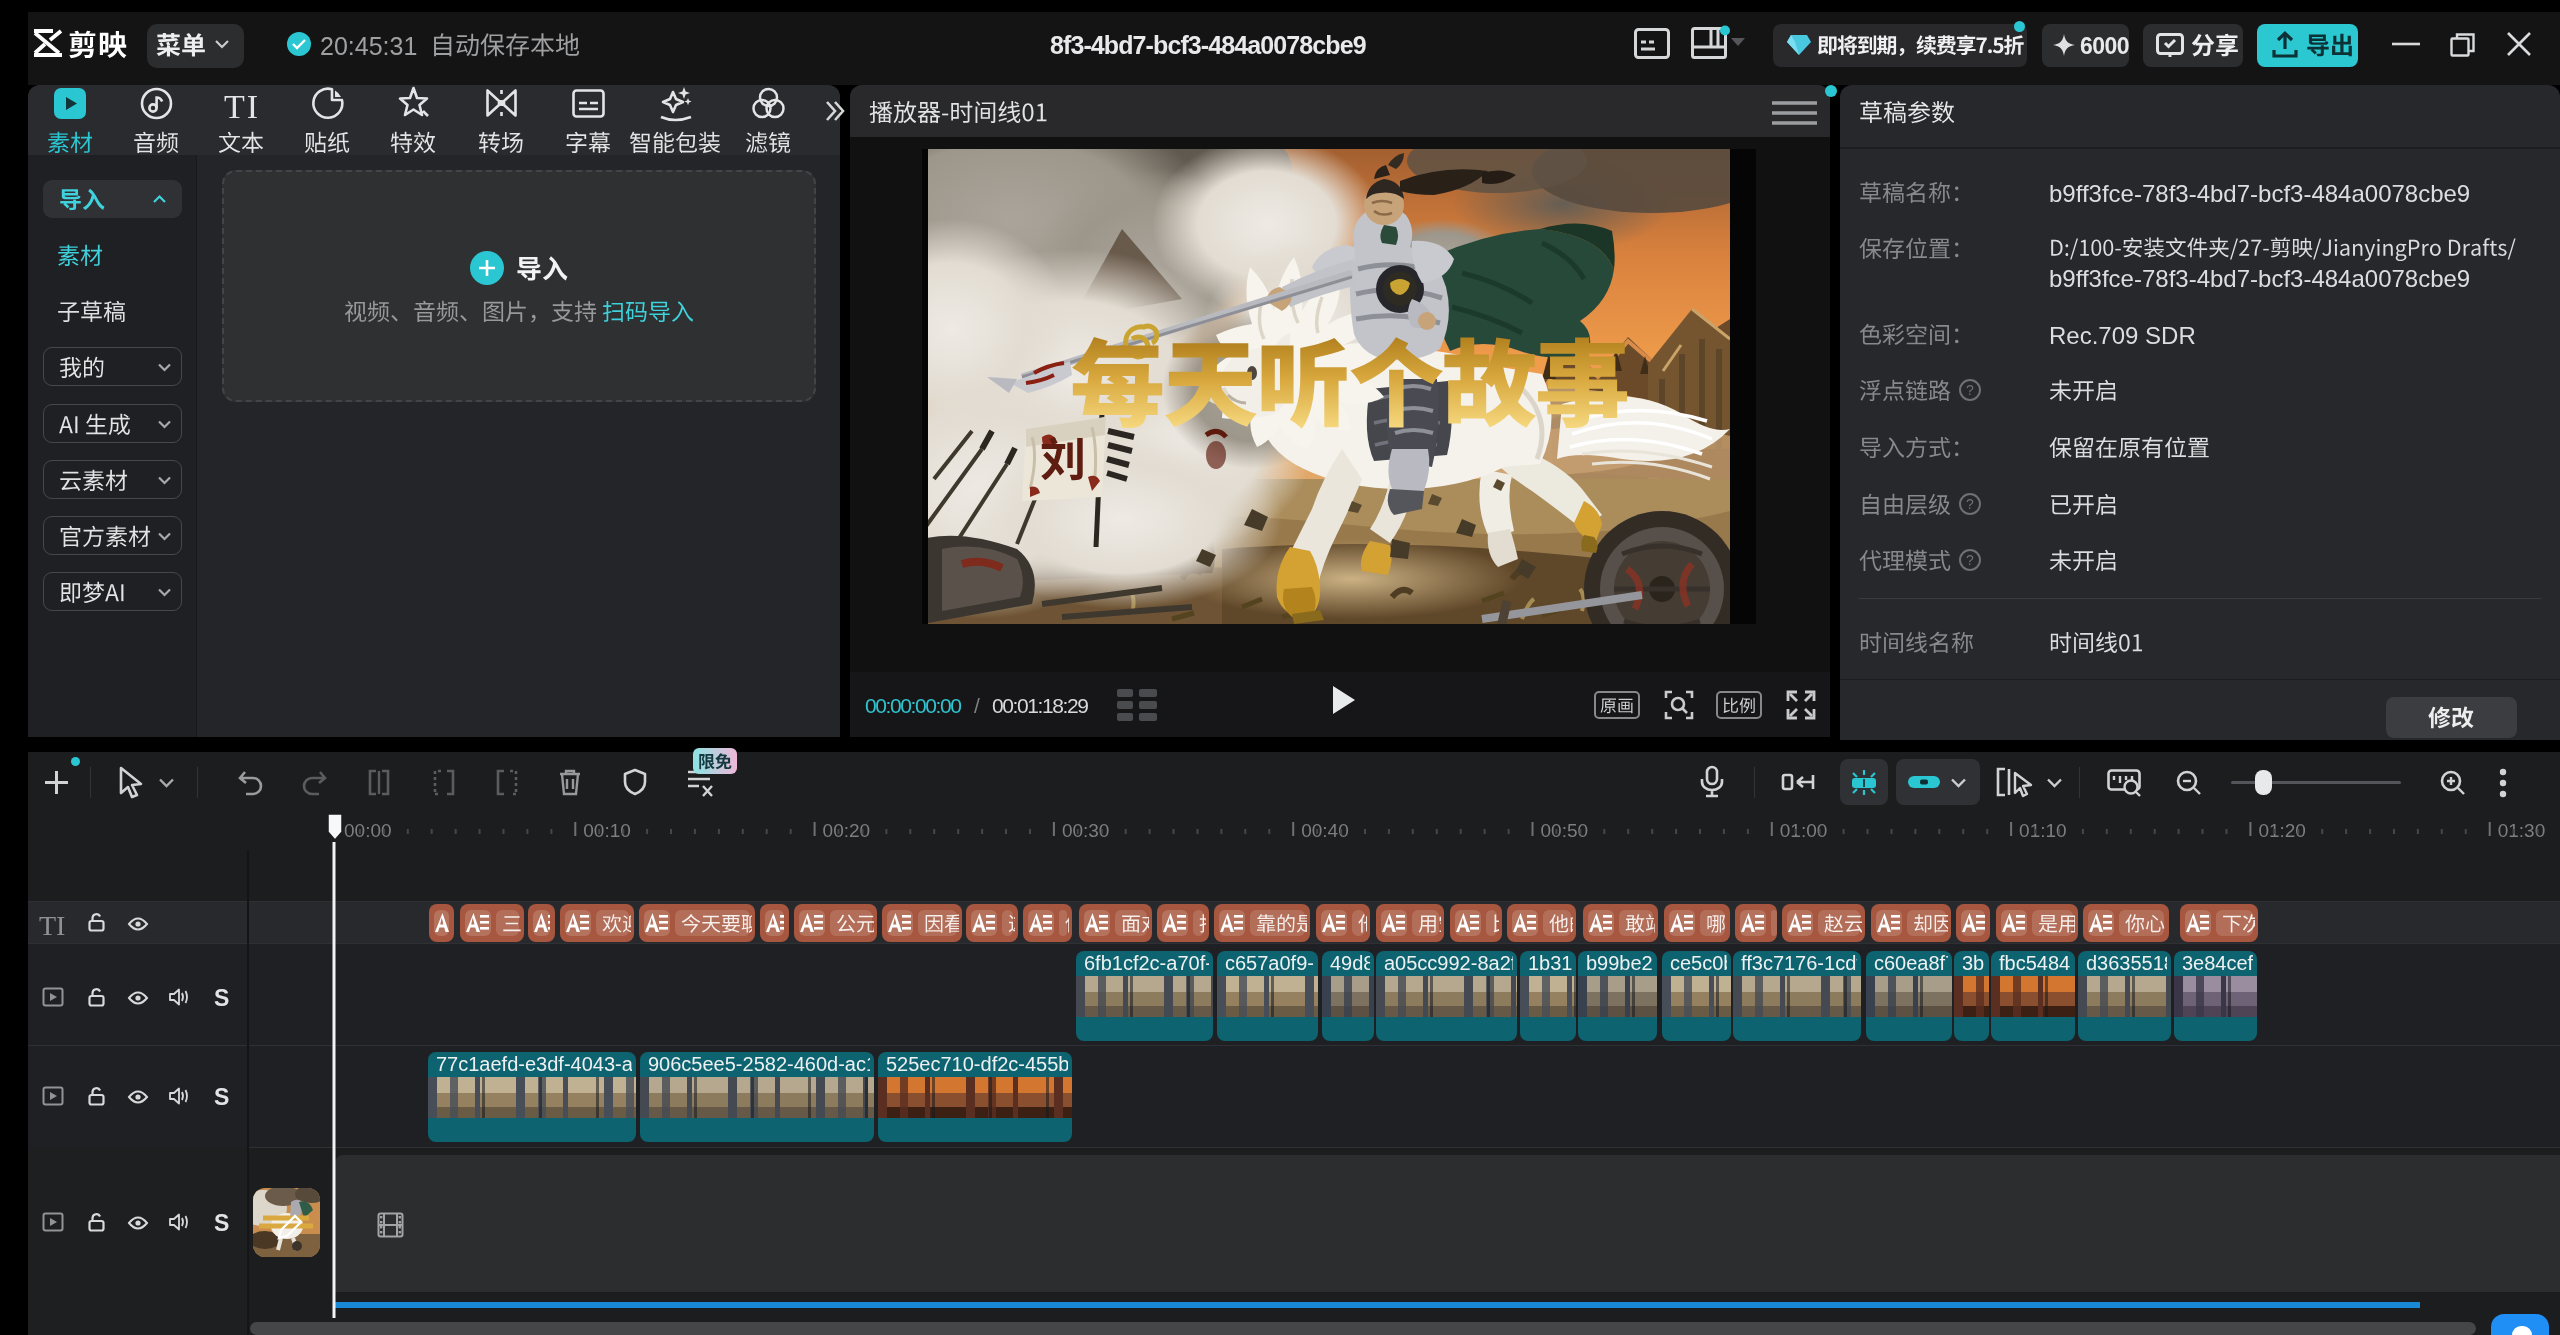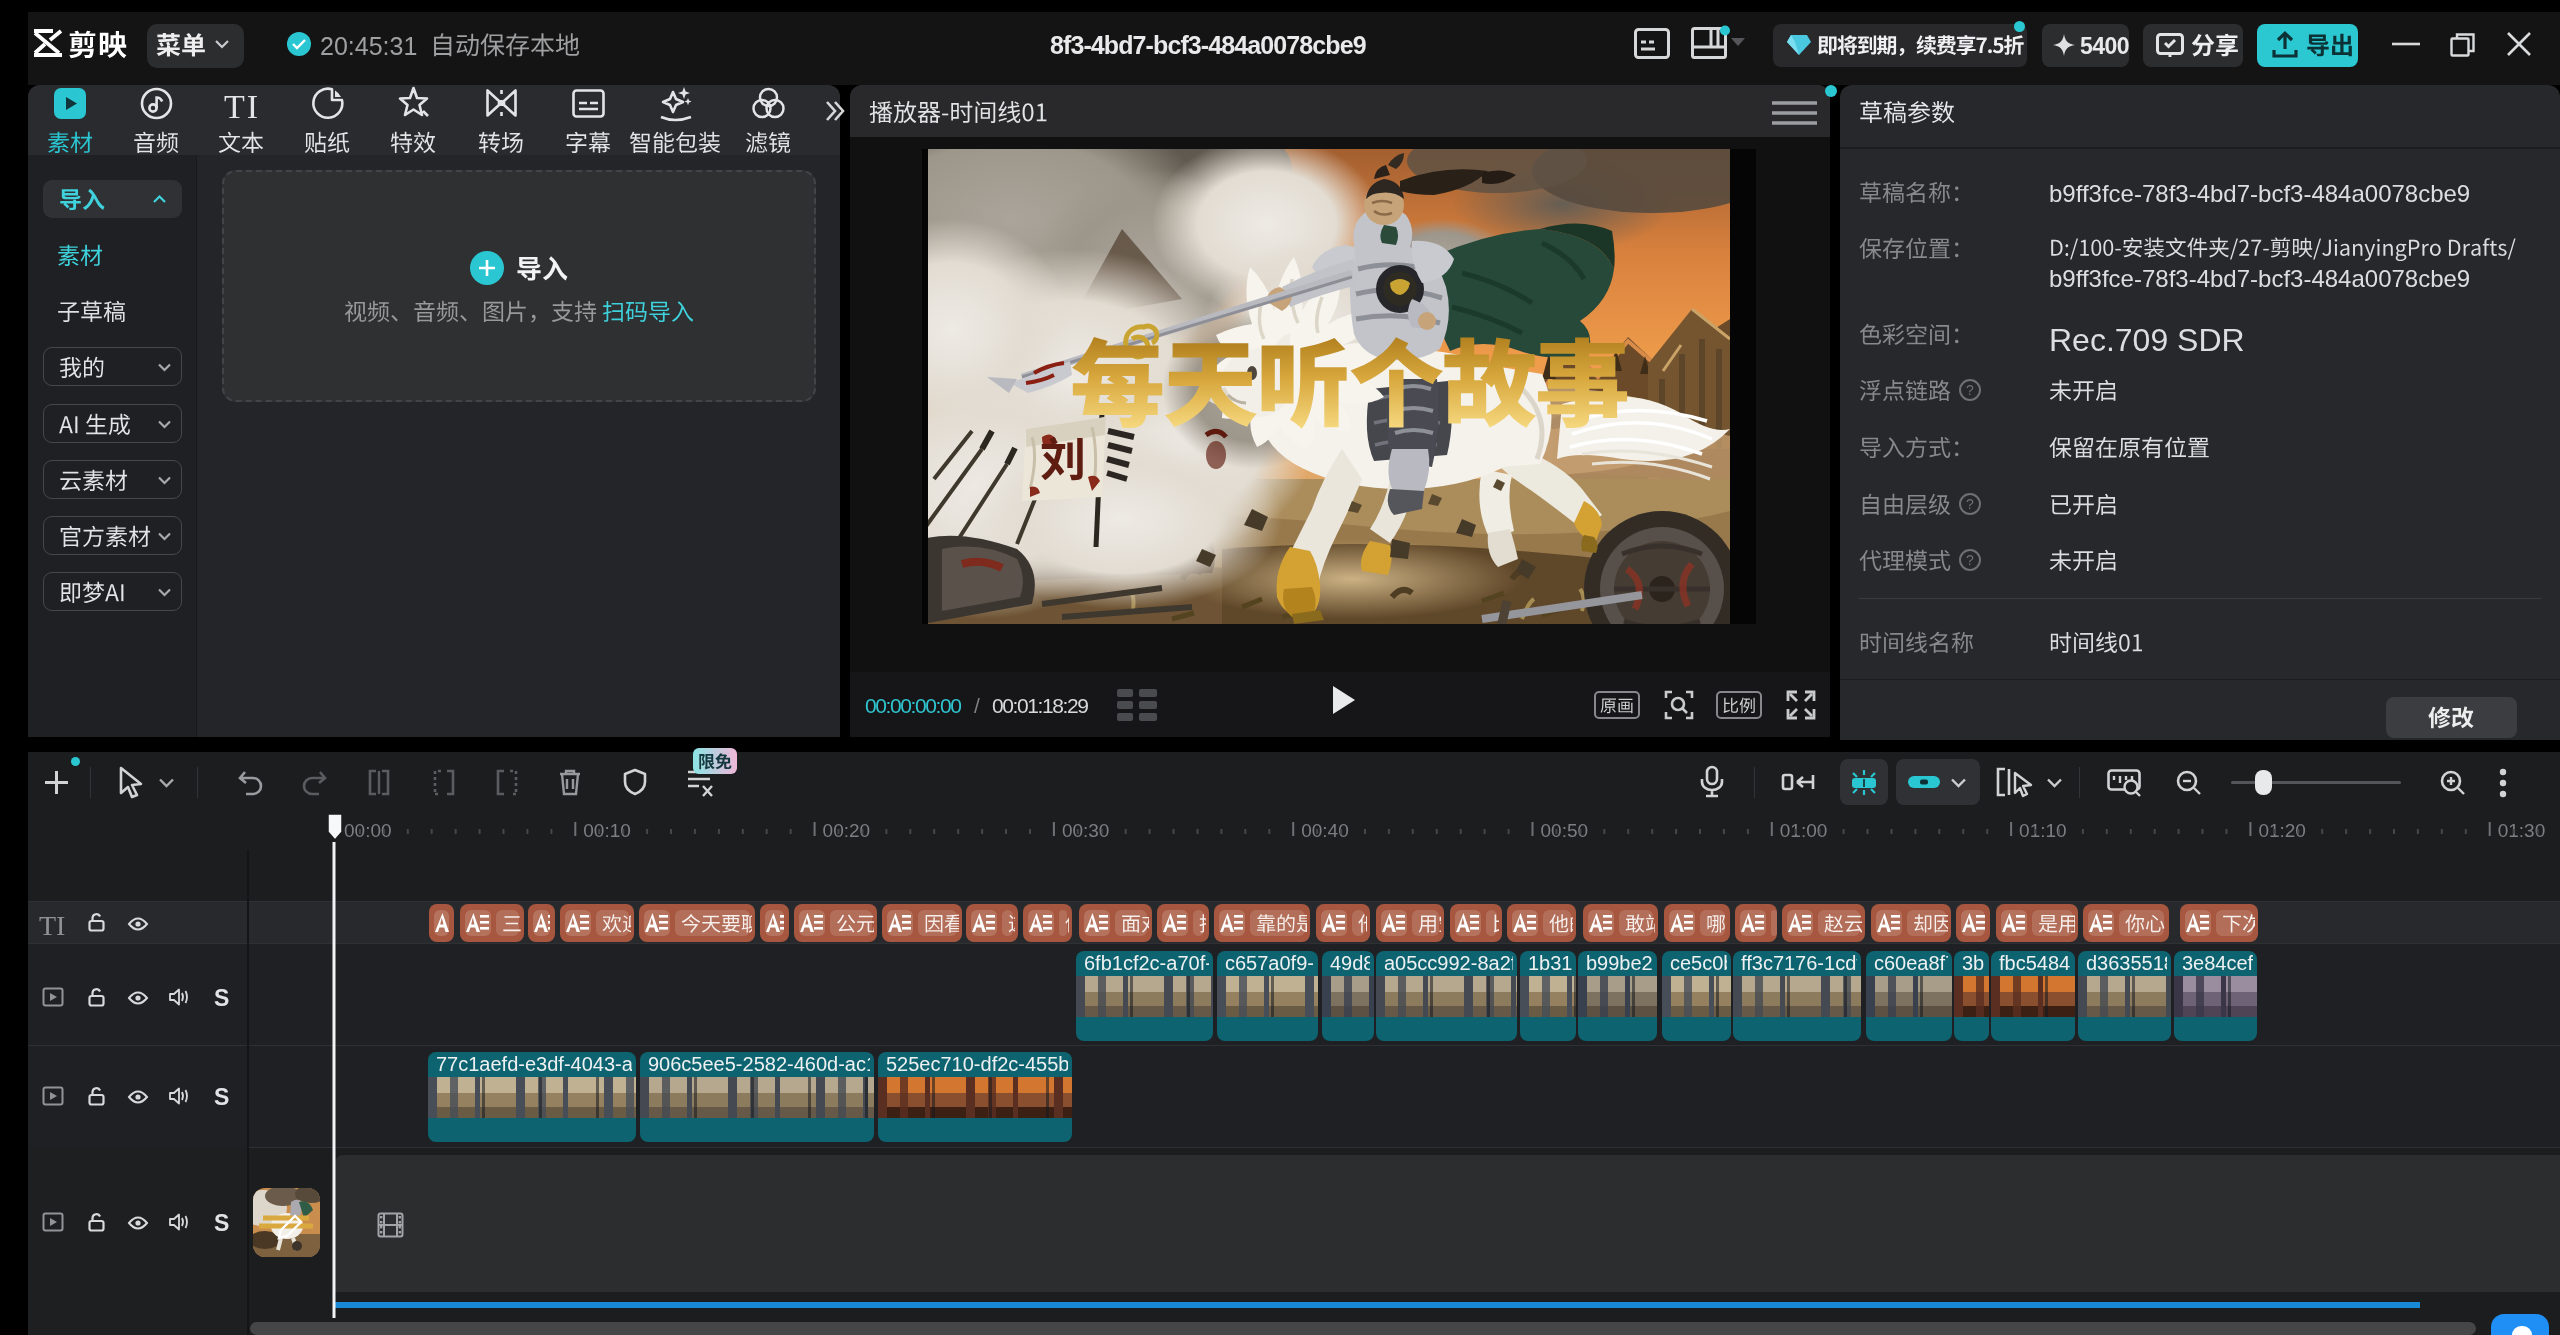--- a/index.html
+++ b/index.html
@@ -275,21 +275,21 @@
       <use href="#g19" x="8076"></use>
       <use href="#g20" x="8344"></use>
       <use href="#g21" x="8876"></use>
     </g>
   </svg>
 <div style="position:absolute;left:2014px;top:21px;width:11px;height:11px;background:#2ac7d2;border-radius:50%"></div>
 <div style="position:absolute;left:2042px;top:24px;width:87px;height:43px;background:#2c2d2f;border-radius:8px"></div>
 <svg class="t" style="left:2053px;top:34px" width="22" height="22" viewBox="0 0 22 22">
 <path d="M11 0 C12 7 15 10 22 11 C15 12 12 15 11 22 C10 15 7 12 0 11 C7 10 10 7 11 0 Z" fill="#dfe0e2"></path>
   </svg>
-<div class="ht" style="position:absolute;left:2080px;top:33px;width:50px;height:26px;font-size:23px;font-weight:bold;color:#e9e9eb;letter-spacing:-0.5px">5400</div>
+<div class="ht" style="position:absolute;left:2080px;top:33px;width:50px;height:26px;font-size:23px;font-weight:bold;color:#e9e9eb;letter-spacing:-0.5px">6000</div>
 <div style="position:absolute;left:2143px;top:24px;width:100px;height:43px;background:#2c2d2f;border-radius:8px"></div>
 <svg class="t" style="left:2156px;top:33px" width="28" height="25" viewBox="0 0 28 25">
 <rect x="1.5" y="1.5" width="25" height="19" rx="3" stroke="#e3e4e6" stroke-width="3" fill="none"></rect>
 <path d="M9 10 l3.5 3.5 L19 7" stroke="#e3e4e6" stroke-width="3" fill="none"></path>
 <path d="M14 20 v4" stroke="#e3e4e6" stroke-width="3"></path>
   </svg>
 <svg class="t" style="left:2191.0px;top:28.9px" width="48.0" height="32.4">
     <g transform="translate(0,25.20) scale(0.02400,-0.02400)" fill="#eeeff1">
       <use href="#g22" x="0"></use>
       <use href="#g17" x="1000"></use>
@@ -914,21 +914,21 @@
       <use href="#g111" x="18415"></use>
       <use href="#g128" x="19103"></use>
       <use href="#g123" x="19491"></use>
       <use href="#g130" x="20054"></use>
       <use href="#g131" x="20379"></use>
       <use href="#g132" x="20756"></use>
       <use href="#g113" x="21224"></use>
     </g>
   </svg>
 <div class="ht" style="position:absolute;left:2049px;top:265px;width:480px;height:28px;font-size:24px;color:#dcdde0">b9ff3fce-78f3-4bd7-bcf3-484a0078cbe9</div>
-<div class="ht" style="position:absolute;left:2049px;top:322px;width:300px;height:28px;font-size:32px;color:#dcdde0">Rec.709 SDR</div>
+<div class="ht" style="position:absolute;left:2049px;top:322px;width:300px;height:28px;font-size:24px;color:#dcdde0">Rec.709 SDR</div>
 <svg class="t" style="left:2049.0px;top:374.6px" width="69.0" height="31.1">
     <g transform="translate(0,24.15) scale(0.02300,-0.02300)" fill="#dcdde0">
       <use href="#g133" x="0"></use>
       <use href="#g134" x="1000"></use>
       <use href="#g135" x="2000"></use>
     </g>
   </svg>
 <svg class="t" style="left:2049.0px;top:431.6px" width="161.0" height="31.1">
     <g transform="translate(0,24.15) scale(0.02300,-0.02300)" fill="#dcdde0">
       <use href="#g6" x="0"></use>

